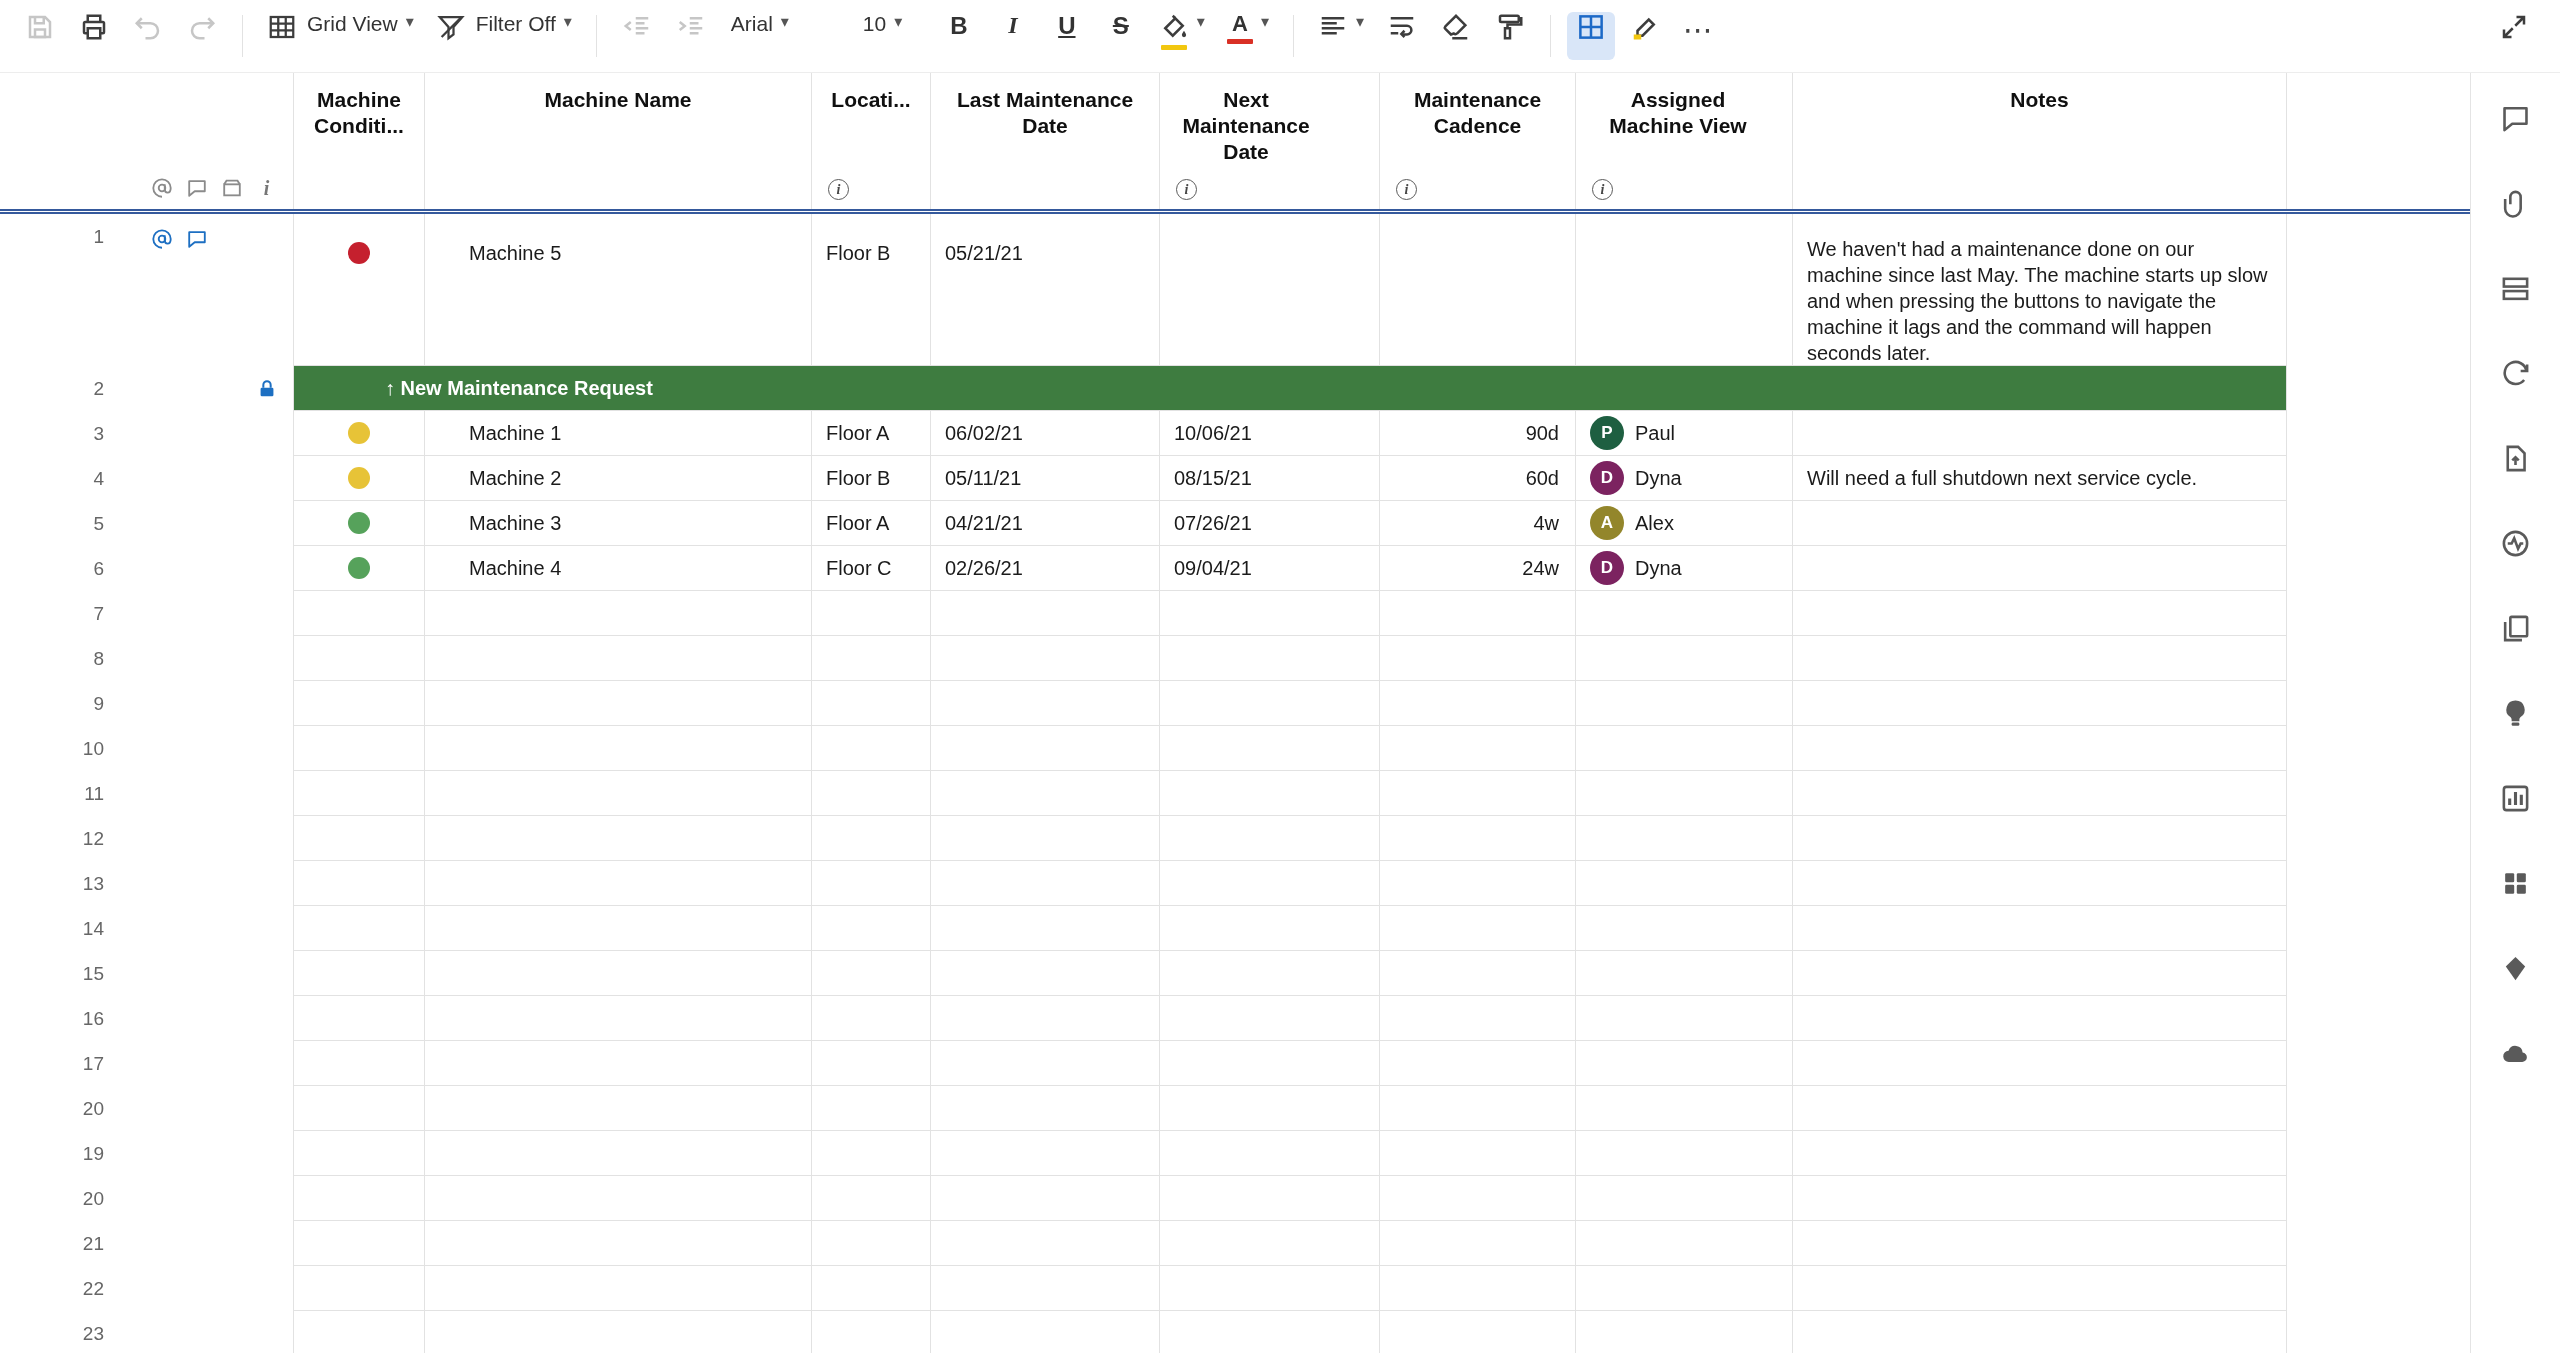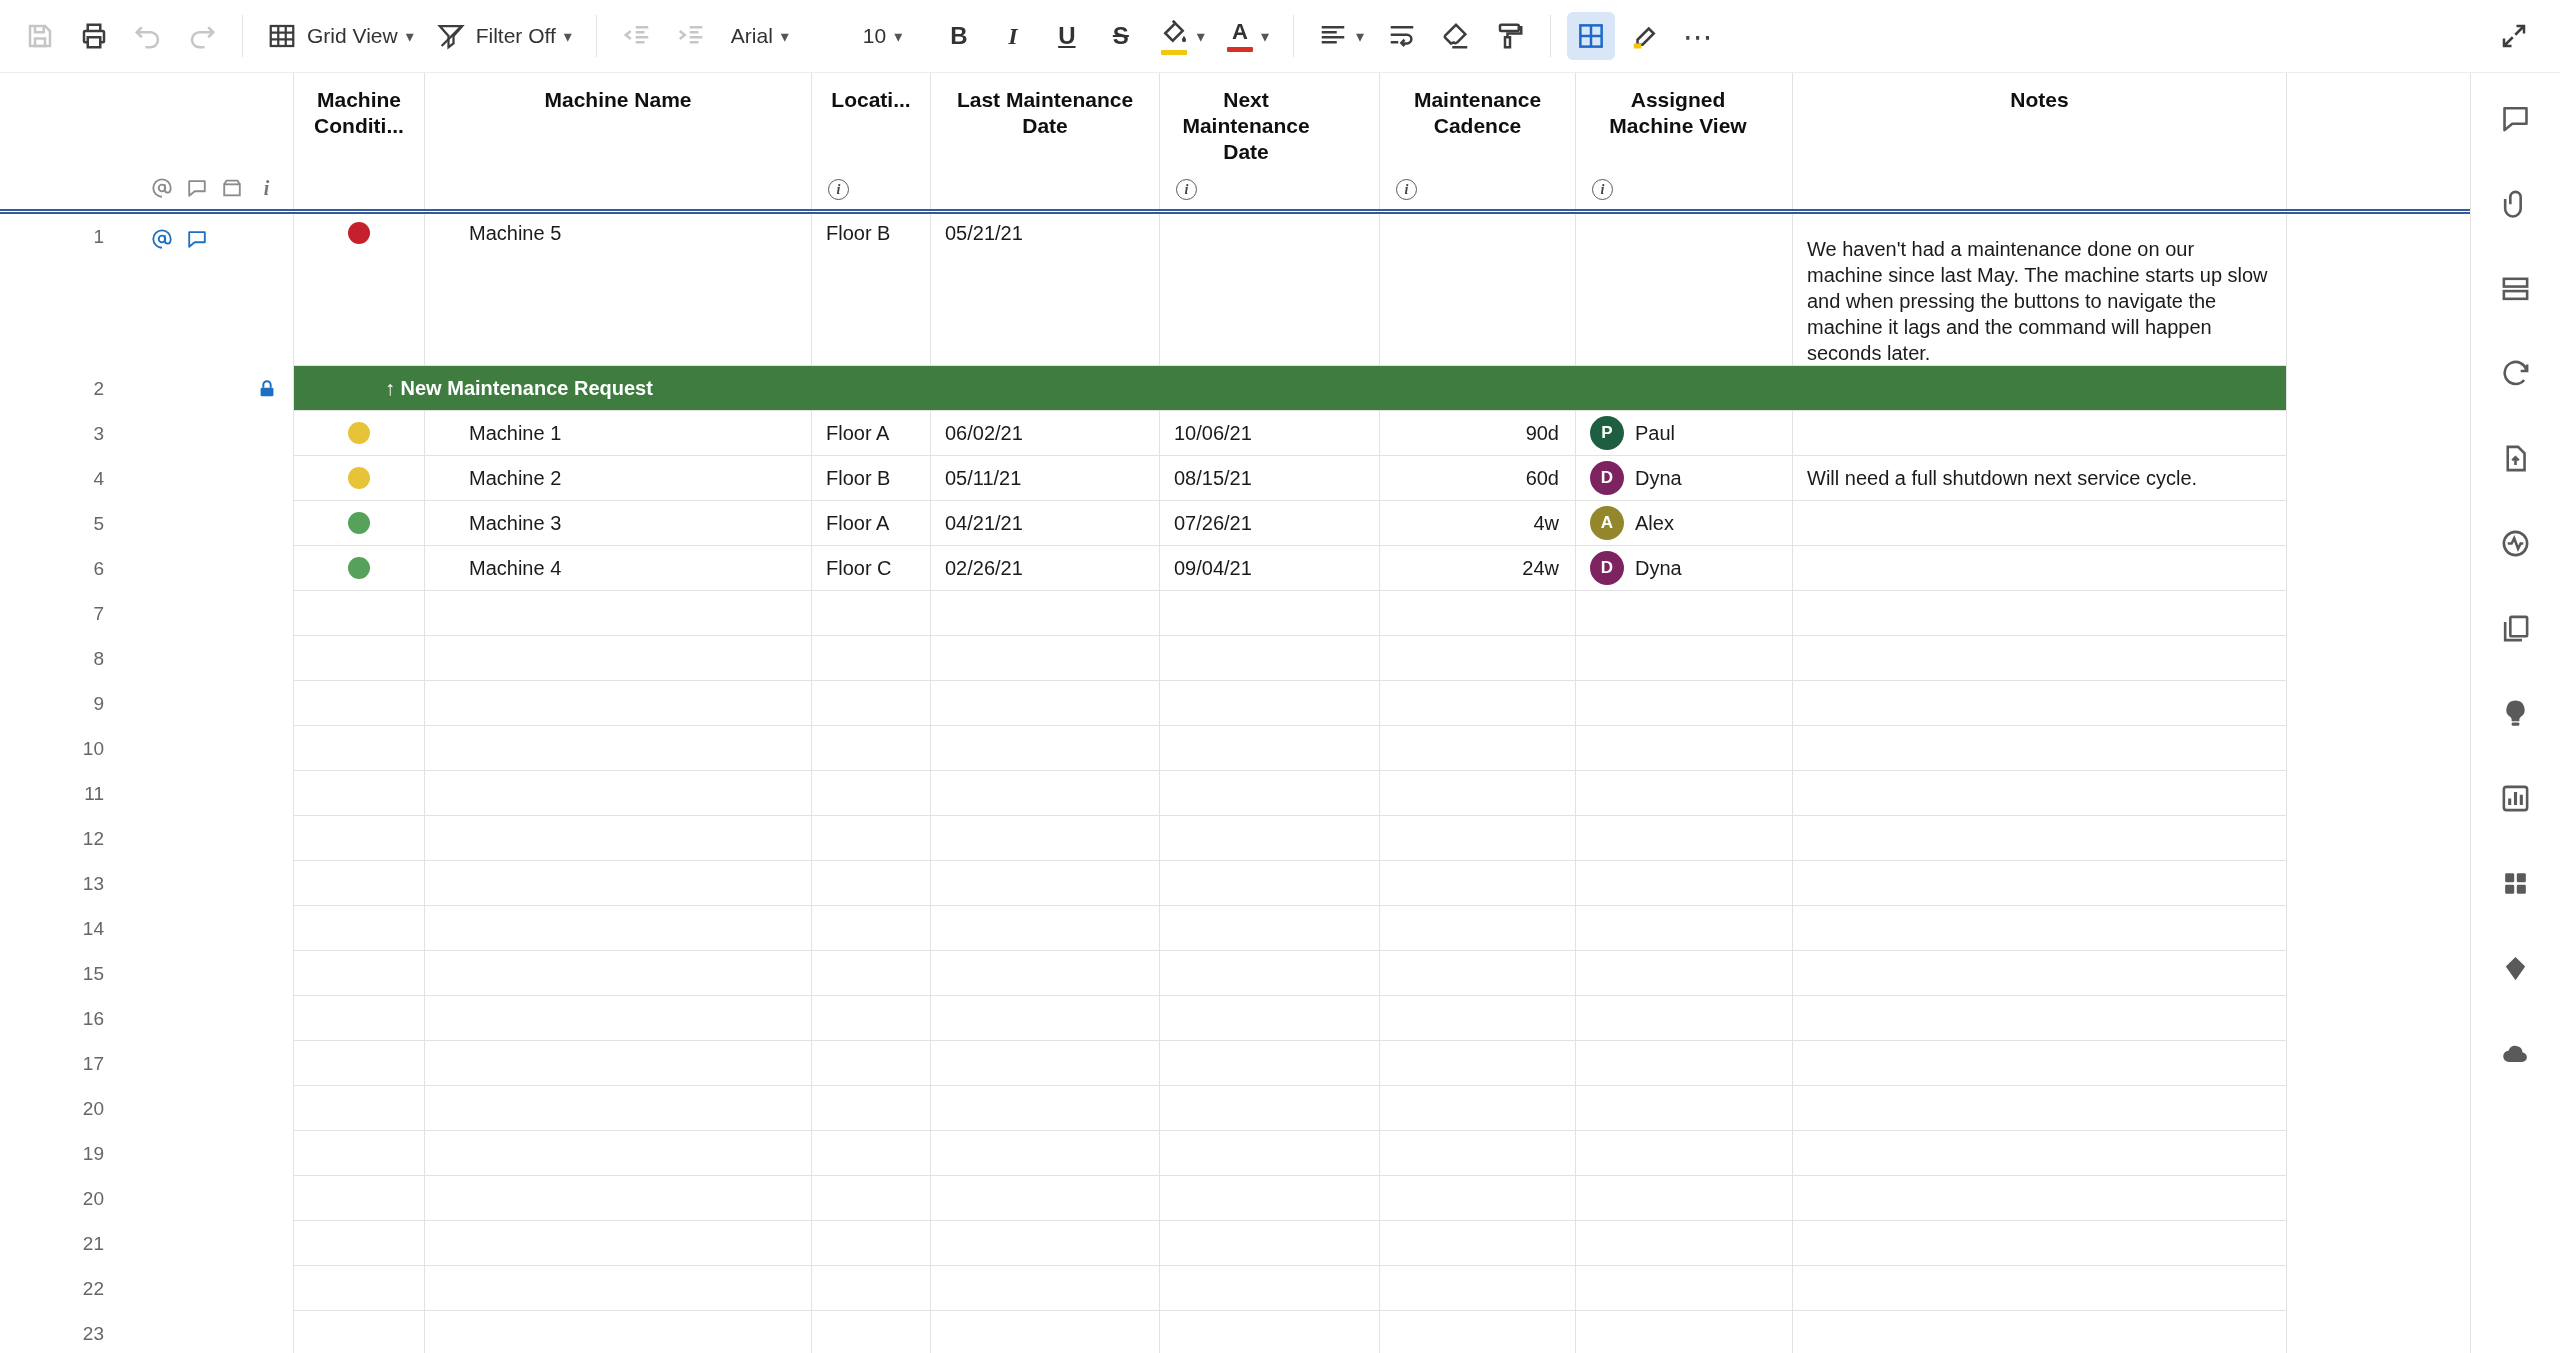--- a/index.html
+++ b/index.html
@@ -2,21 +2,21 @@
 <html><head>
 <meta charset="utf-8">
 <style>
   * { box-sizing: border-box; margin: 0; padding: 0; }
   html,body { width:2560px; height:1353px; overflow:hidden; background:#fff;
     font-family:"Liberation Sans","DejaVu Sans",sans-serif; }
 
   
   .toolbar { height:73px; display:flex; align-items:center; padding:0 16px;
     border-bottom:1px solid #ededed; gap:6px; }
-  .tbtn { height:48px; min-width:48px; padding:0 8px; display:flex; align-items:center;
+  .tbtn { height:48px; min-width:48px; padding:0 8px; display:flex; 
     justify-content:center; border-radius:6px; color:#3d3d3d; cursor:pointer; flex:none; }
   .tbtn svg { width:30px; height:30px; display:block; }
   .tbtn.disabled { color:#c6c6c6; }
   .tbtn.active { background:#d9e6f8; color:#1c69c7; }
   .tlabel { font-size:21px; color:#333; margin-left:10px; white-space:nowrap; }
   .caret { font-size:16px; color:#555; margin-left:8px; }
   .tdivider { width:1px; height:42px; background:#e2e2e2; margin:0 10px; flex:none; }
   .fmt { font-size:24px; font-weight:700; color:#333; }
   .fmt.it { font-family:"Liberation Serif",serif; font-style:italic; }
   .fmt.un { text-decoration:underline; }
@@ -48,21 +48,21 @@
     border:1.5px solid #5a5a5a; border-radius:50%; color:#444; display:flex; align-items:center;
     justify-content:center; font:italic 700 14px "Liberation Serif",serif; }
   .frozen-line { width:2470px; height:5px; background:#fff;
     border-top:2px solid #35599C; border-bottom:2px solid #35599C; }
 
   .row { height:45px; }
   .row.tall { height:152px; }
   .cell { display:flex; align-items:center; font-size:20px; color:#1b1b1b;
     border-right:1px solid #e2e2e2; border-bottom:1px solid #e2e2e2;
     padding:0 14px; overflow:hidden; white-space:nowrap; cursor:default; }
-  .tall .cell { align-items:flex-start; padding-top:8px; }
+  .tall .cell { align-items:flex-start; padding-top:28px; }
   .cell.cond { justify-content:center; }
   .cell.indent { padding-left:44px; }
   .cell.cadence { justify-content:flex-end; padding-right:16px;text-align:right; }
   .cell.notes { white-space:normal; font-size:20px; line-height:26px; }
   .tall .cell.notes { padding-top:22px; }
   .dot { width:22px; height:22px; border-radius:50%; flex:none; }
   .avatar { width:34px; height:34px; border-radius:50%; color:#fff; font-weight:700;
     font-size:17px; display:flex; align-items:center; justify-content:center;
     margin-right:11px; flex:none; }
 

